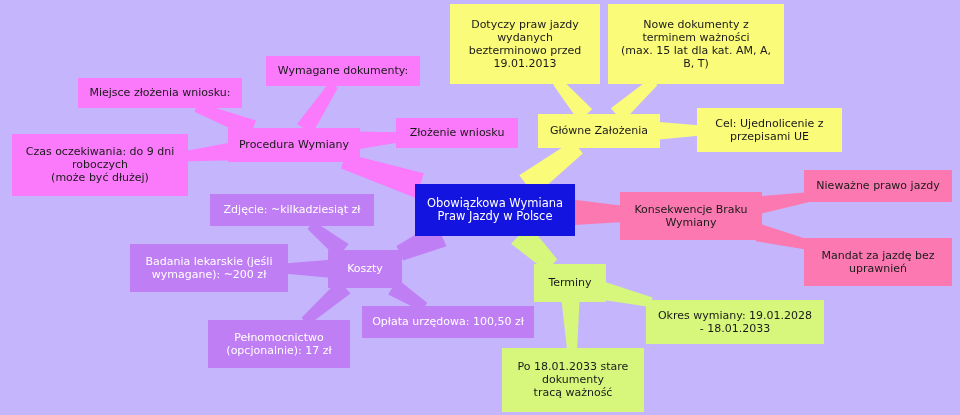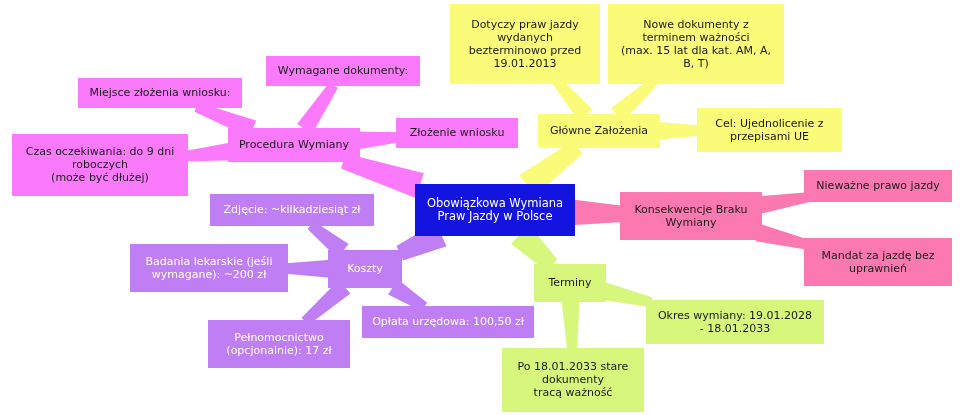--- a/index.html
+++ b/index.html
@@ -4,21 +4,21 @@
 <style>
   html, body {
     margin: 0;
     padding: 0;
     background: #ddddd8;
   }
   #mindmap-root {
     position: relative;
     width: 960px;
     height: 415px;
-    background: #ffffff;
+    background: #c4b5fd;
     overflow: hidden;
     font-family: "DejaVu Sans", sans-serif;
   }
   #mindmap-svg {
     position: absolute;
     inset: 0;
     width: 960px;
     height: 415px;
     display: block;
   }

